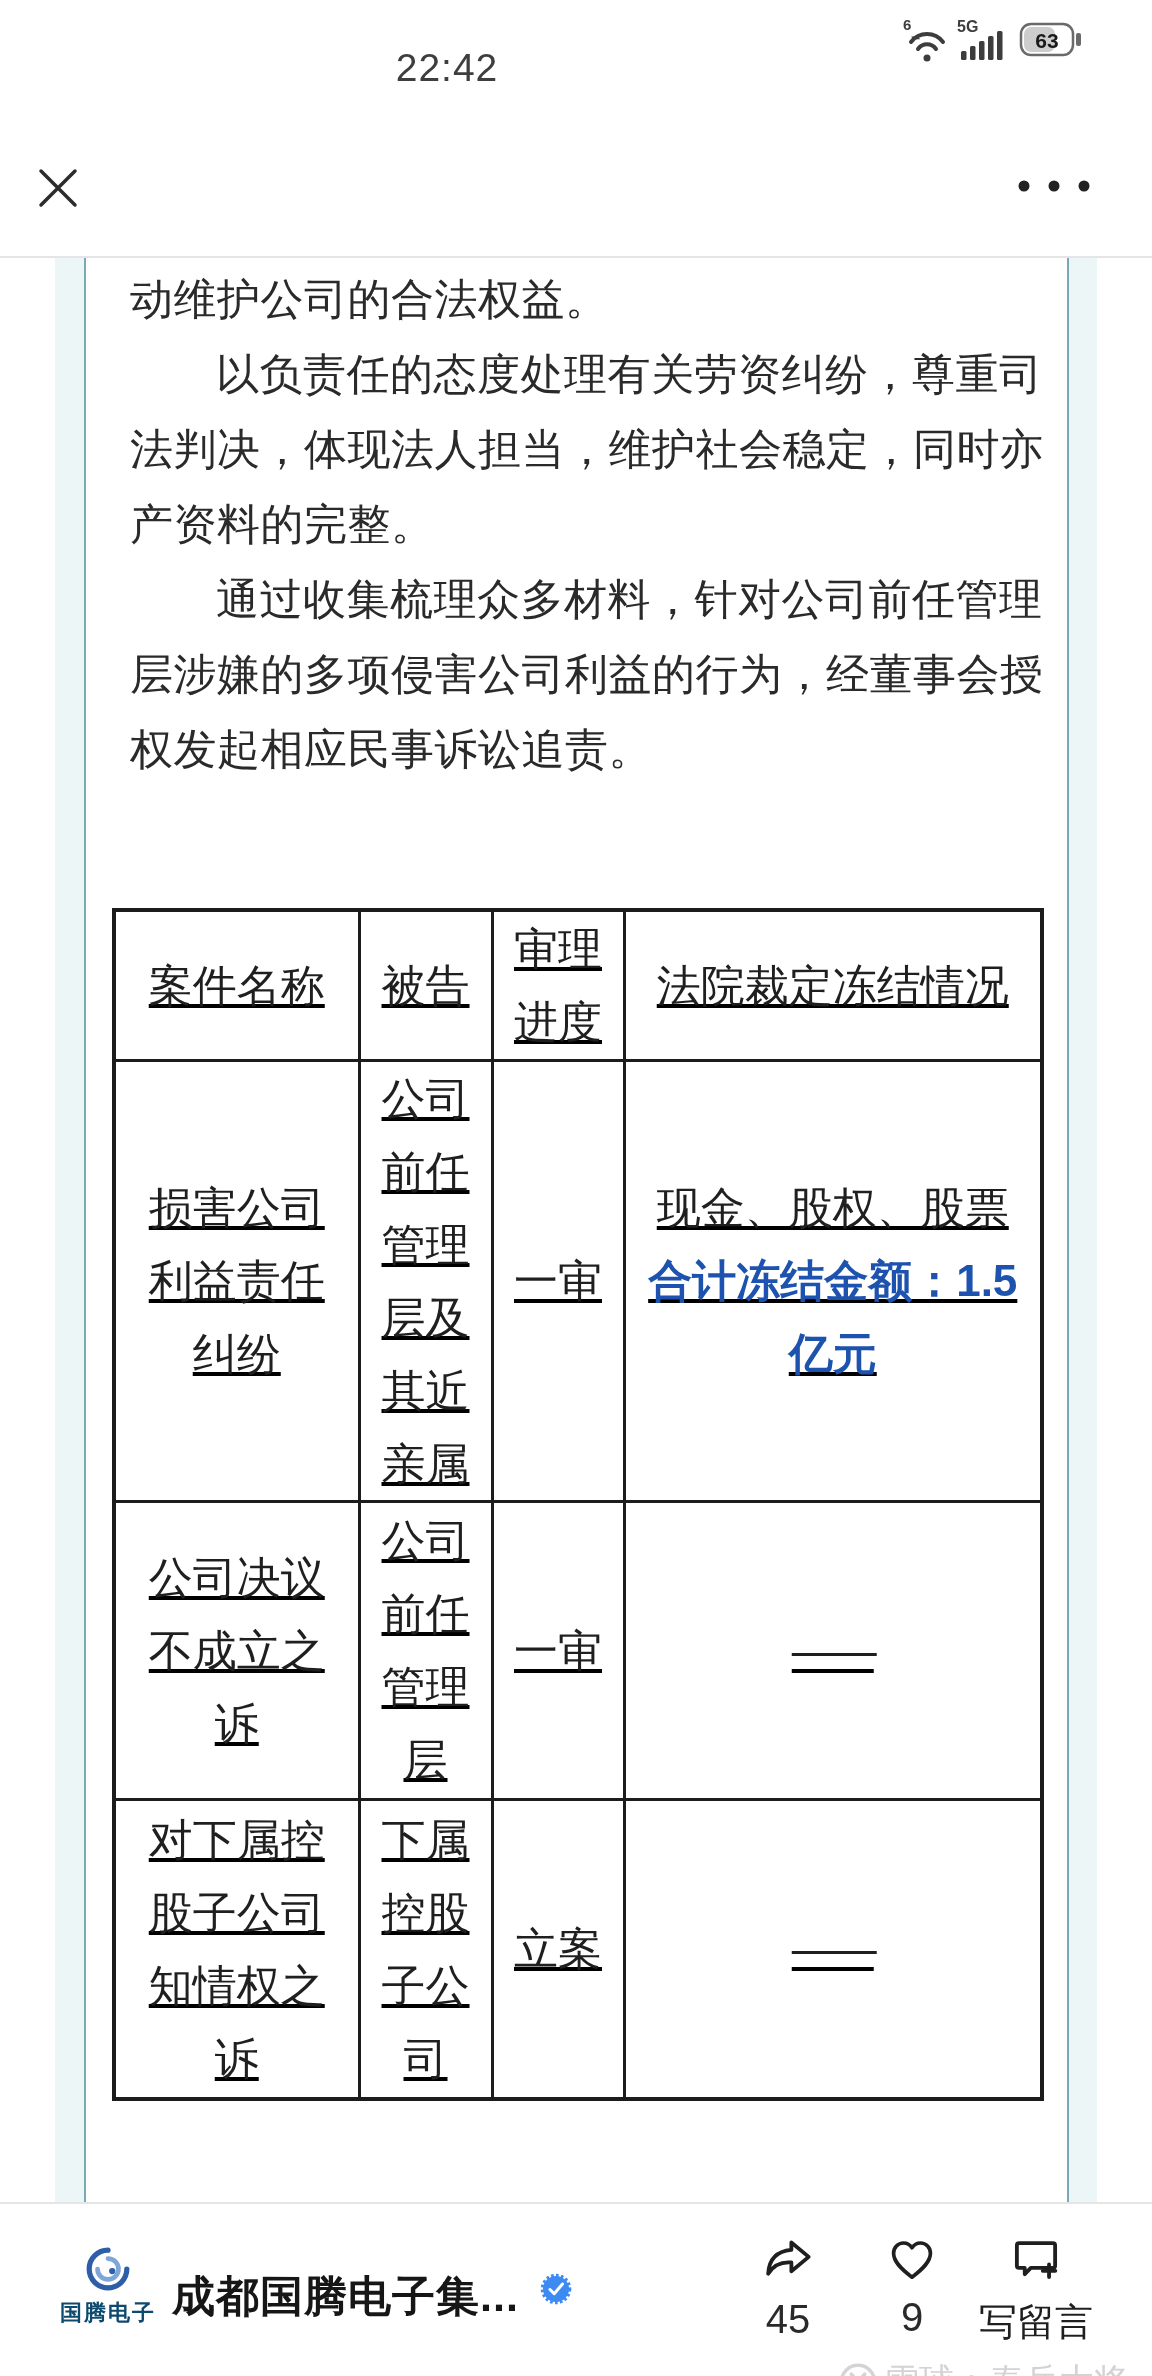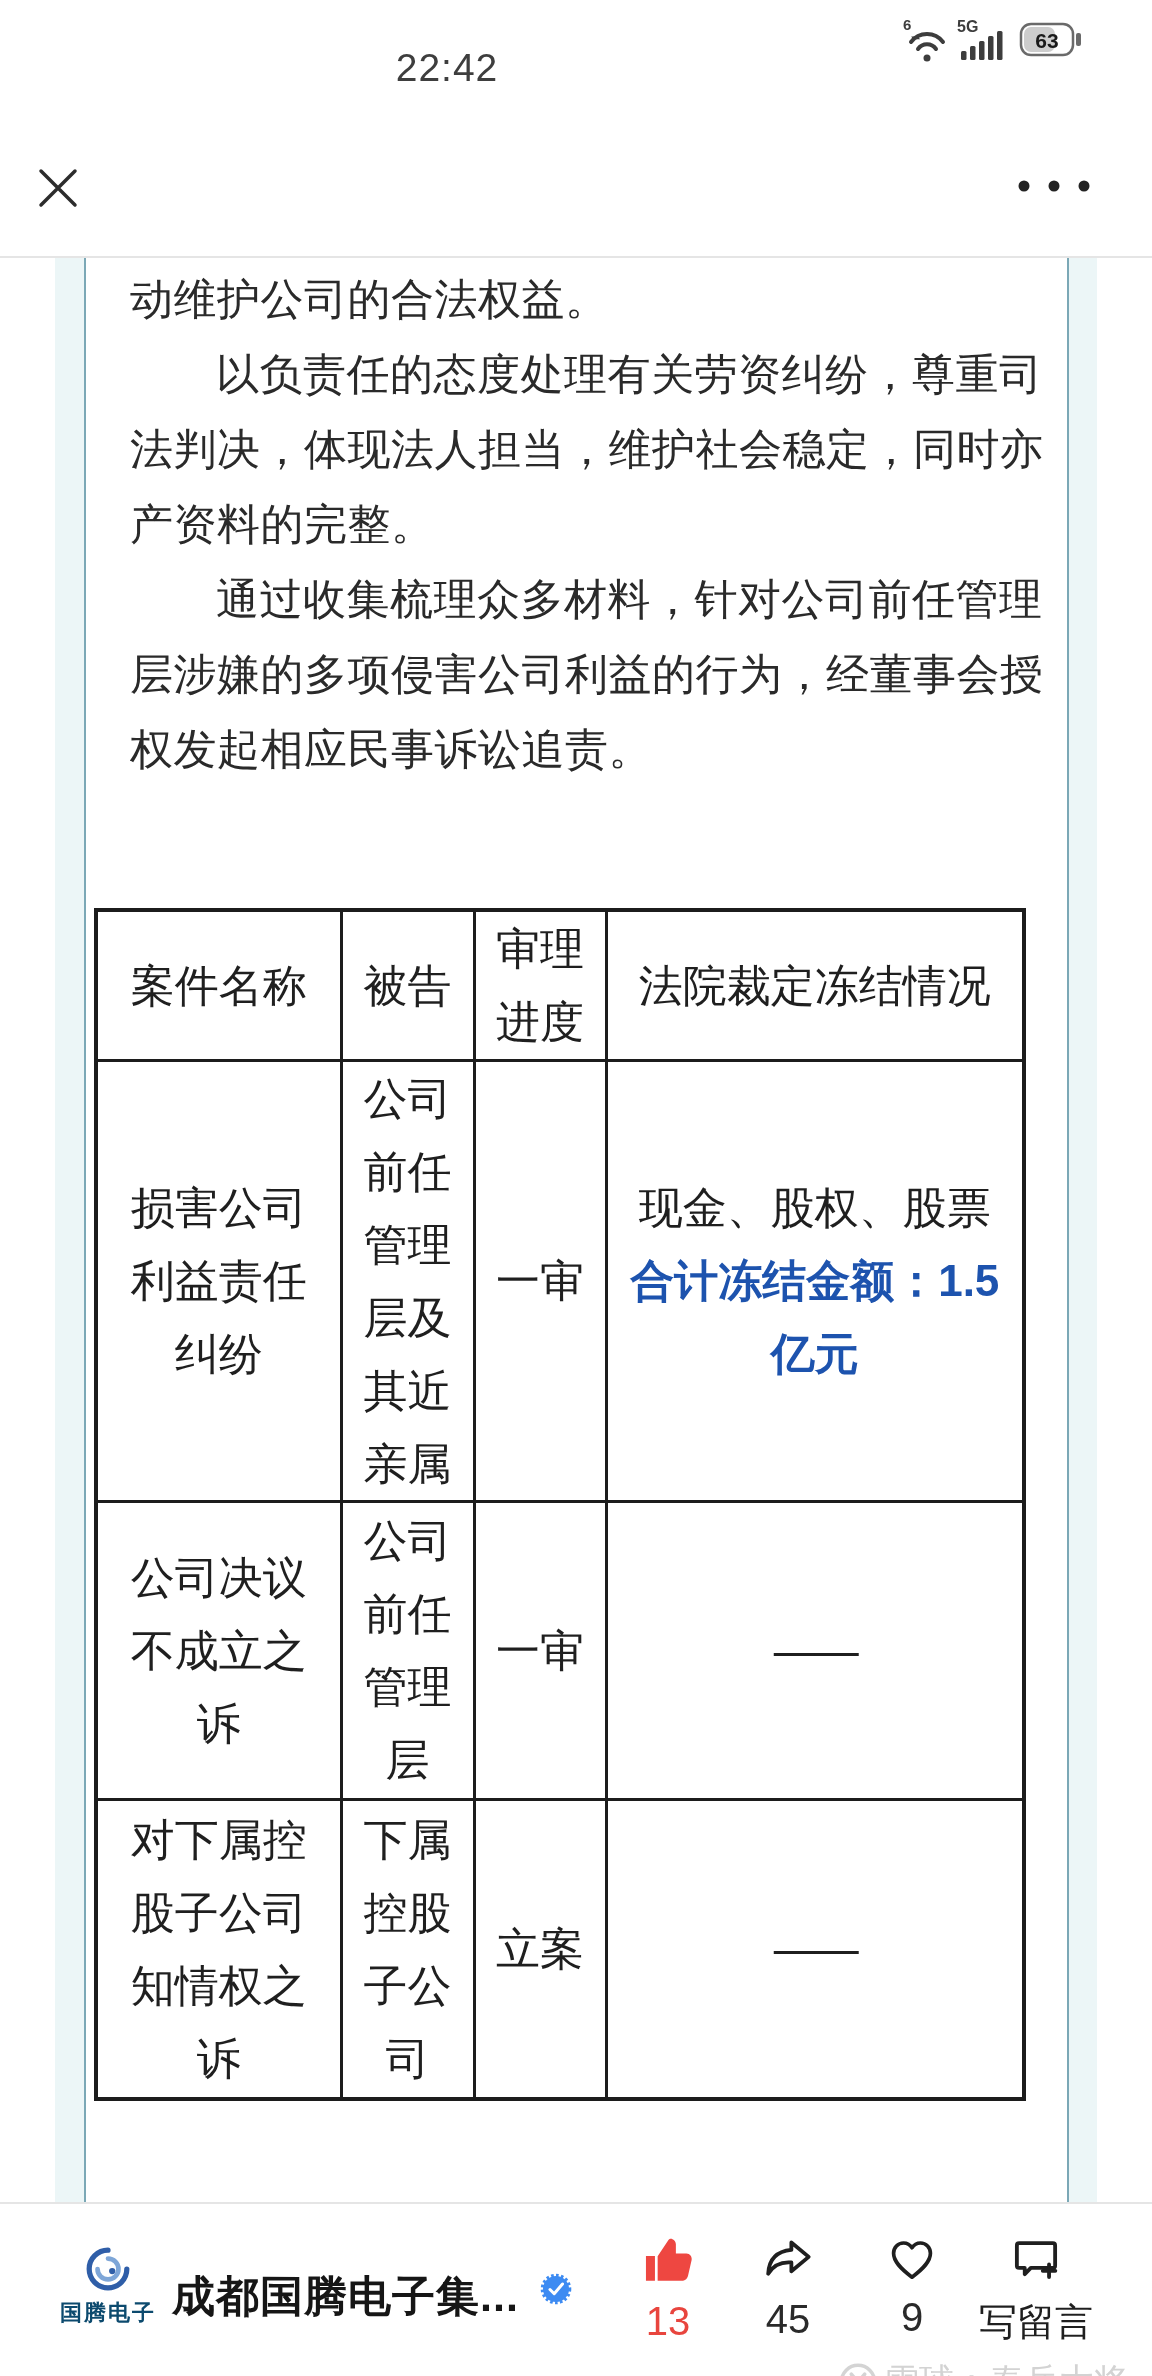--- a/index.html
+++ b/index.html
@@ -25,21 +25,21 @@
   .edge-line { top:258px; height:1944px; width:2px; background:#7ba8b6; }
   .edge-line.left { left:84px; } .edge-line.right { left:1067px; }
 
   
   .doc-text { left:122px; top:262px; width:916px; font-size:43px; line-height:75px;
               color:#2a2a2a; letter-spacing:.5px; }
   .doc-text .line { white-space:nowrap;margin-left:8px; }
   .doc-text .line.indent { padding-left:86px; }
 
   
-  .tbl-wrap { left:94px; top:908px; }
+  .tbl-wrap { left:112px; top:908px;text-decoration:underline; }
   table.case { border-collapse:collapse; table-layout:fixed; width:928px;
                font-size:44px; color:#1f1f1f; }
   table.case td, table.case th { border:3px solid #1c1c1c; text-align:center;
                vertical-align:middle; font-weight:400; line-height:73px;
                word-break:break-all; overflow:hidden; }
   table.case { border:4px solid #1c1c1c; }
   td.c1, th.c1 { padding:0 30px; }
   td.c2, th.c2 { padding:0 20px; }
   td.c3, th.c3 { padding:0 8px;  }
   td.c4, th.c4 { padding:0 20px; }
@@ -168,26 +168,20 @@
   </div>
 
   <div class="abs pub-title">成都国腾电子集...</div>
 
   <svg class="abs badge" viewBox="0 0 32 32">
     <circle cx="16" cy="16" r="13" fill="#3d8bf2"></circle>
     <circle cx="16" cy="16" r="13.6" fill="none" stroke="#3d8bf2" stroke-width="3.4" stroke-dasharray="2.6 2.3"></circle>
     <path d="M10 16.5 l4.2 4.2 L22.5 11" fill="none" stroke="#ffffff" stroke-width="3" stroke-linecap="round" stroke-linejoin="round"></path>
   </svg>
 
-  <div class="abs action action-like">
-    <svg width="54" height="56" viewBox="0 0 24 24">
-      <path d="M2.2 9.8h4v11h-4z M7.4 20.8V9.9l4.8-7.2c.4-.6 1.2-.8 1.8-.4.9.4 1.5 1.3 1.5 2.3v4.1h4.7c1.5 0 2.6 1.5 2.3 2.9l-1.6 6.9c-.3 1.3-1.4 2.3-2.8 2.3H7.4z" fill="#ee4741"></path>
-    </svg>
-    <span class="cnt">13</span>
-  </div>
 
   <div class="abs action action-share">
     <svg width="56" height="54" viewBox="0 0 24 24">
       <path d="M13.5 4.2 21.2 10.6 13.5 17v-3.9c-4.7-.4-8 1.3-10.3 5 .3-6.2 3.7-10 10.3-10.6z" fill="none" stroke="#1f1f1f" stroke-width="1.7" stroke-linejoin="round"></path>
     </svg>
     <span class="cnt">45</span>
   </div>
 
   <div class="abs action action-fav">
     <svg width="54" height="52" viewBox="0 0 24 24">

